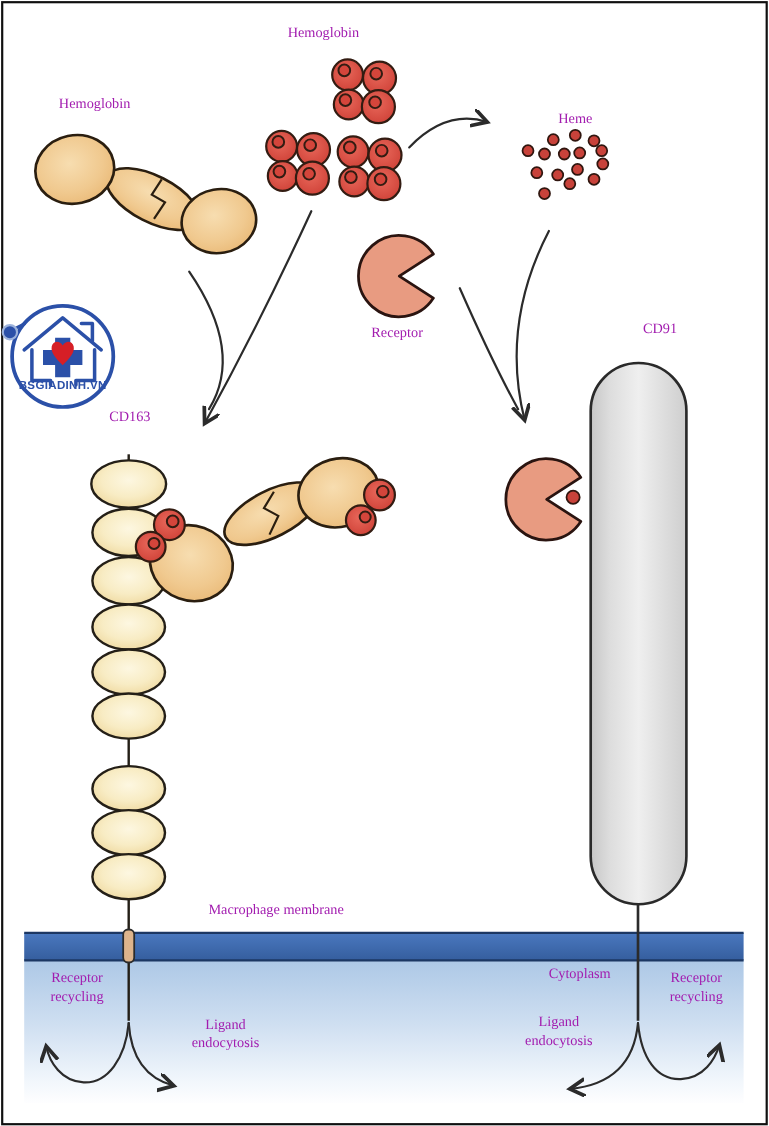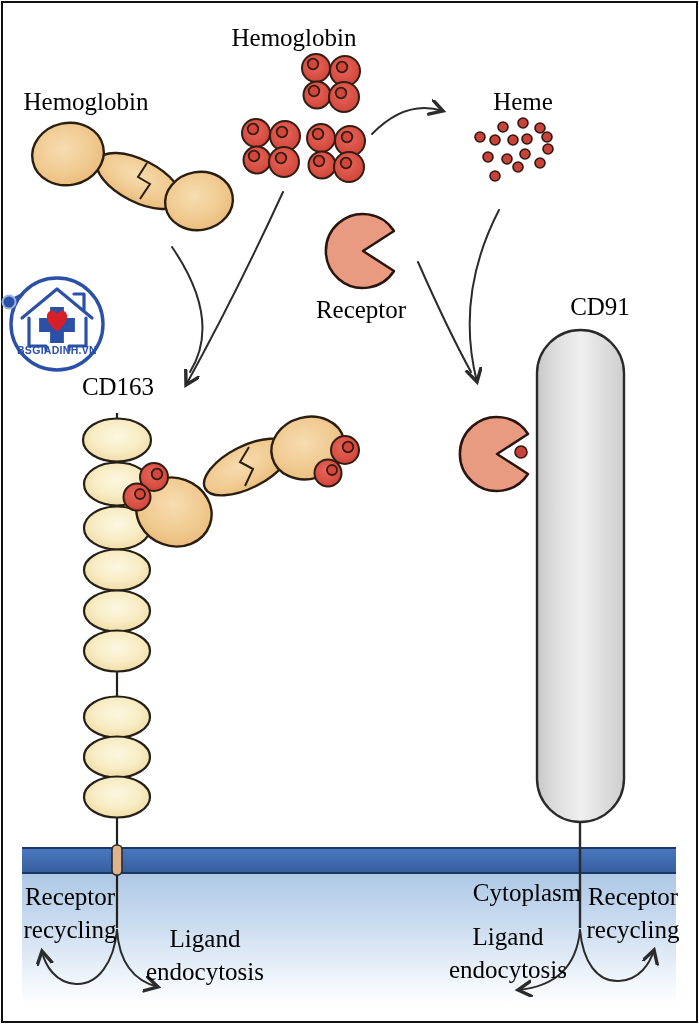--- a/index.html
+++ b/index.html
@@ -1,20 +1,20 @@
 <!DOCTYPE html>
 <html><head>
 <meta charset="utf-8">
 <style>
   html,body{margin:0;padding:0;background:#ffffff;}
   #stage{position:relative;width:699px;height:1024px;background:#ffffff;overflow:hidden;
          font-family:"Liberation Serif",serif;}
   #frame{position:absolute;inset:1px;border:2.5px solid #101010;pointer-events:none;}
   #art{position:absolute;left:0;top:0;width:699px;height:1024px;}
-  .lbl{position:absolute;transform:translateX(-50%);color:#000000;font-size:25px;
+  .lbl{position:absolute;transform:translateX(-50%);color:#a21caf;font-size:13px;
        text-align:center;line-height:1.3;white-space:nowrap;}
   .lbl span{display:block;}
 </style>
 </head>
 <body>
 
 <div id="stage">
   <div id="frame"></div>
 
   <svg id="art" viewBox="0 0 699 1024">
@@ -195,24 +195,25 @@
         <path d="M86,318 V346 H69 M69,346 v4"></path>
       </g>
       <path d="M49,306 h16 v11 h11 v16 h-11 v11 h-16 v-11 h-11 v-16 h11 Z" fill="#2b50a8" stroke="#ffffff" stroke-width="2.2"></path>
       <path d="M57,332 C51,326 46,321 47,315 C48,310 54,309 57,314 C60,309 66,310 67,315 C68,321 63,326 57,332 Z" fill="#d61f26"></path>
       <text x="57" y="354" text-anchor="middle" font-family="Liberation Sans, sans-serif" font-size="10.5" font-weight="bold" letter-spacing="0.3" fill="#2b50a8">BSGIADINH.VN</text>
     </g>
   </svg>
 
   <div class="lbl" style="left:294px;top:22px">Hemoglobin</div>
   <div class="lbl" style="left:86px;top:86px">Hemoglobin</div>
-  <div class="lbl" style="left:523px;top:86px">Heme</div>
+  <div class="lbl" style="left:523px;top:100px">Heme</div>
   <div class="lbl" style="left:361px;top:294px">Receptor</div>
   <div class="lbl" style="left:600px;top:291px">CD91</div>
   <div class="lbl" style="left:118px;top:371px">CD163</div>
+  <div class="lbl" style="left:251px;top:819px">Macrophage membrane</div>
   <div class="lbl" style="left:527px;top:877px">Cytoplasm</div>
 
   <div class="lbl" style="left:70px;top:881px">
     <span>Receptor</span>
     <span>recycling</span>
   </div>
   <div class="lbl" style="left:205px;top:923px">
     <span>Ligand</span>
     <span>endocytosis</span>
   </div>

